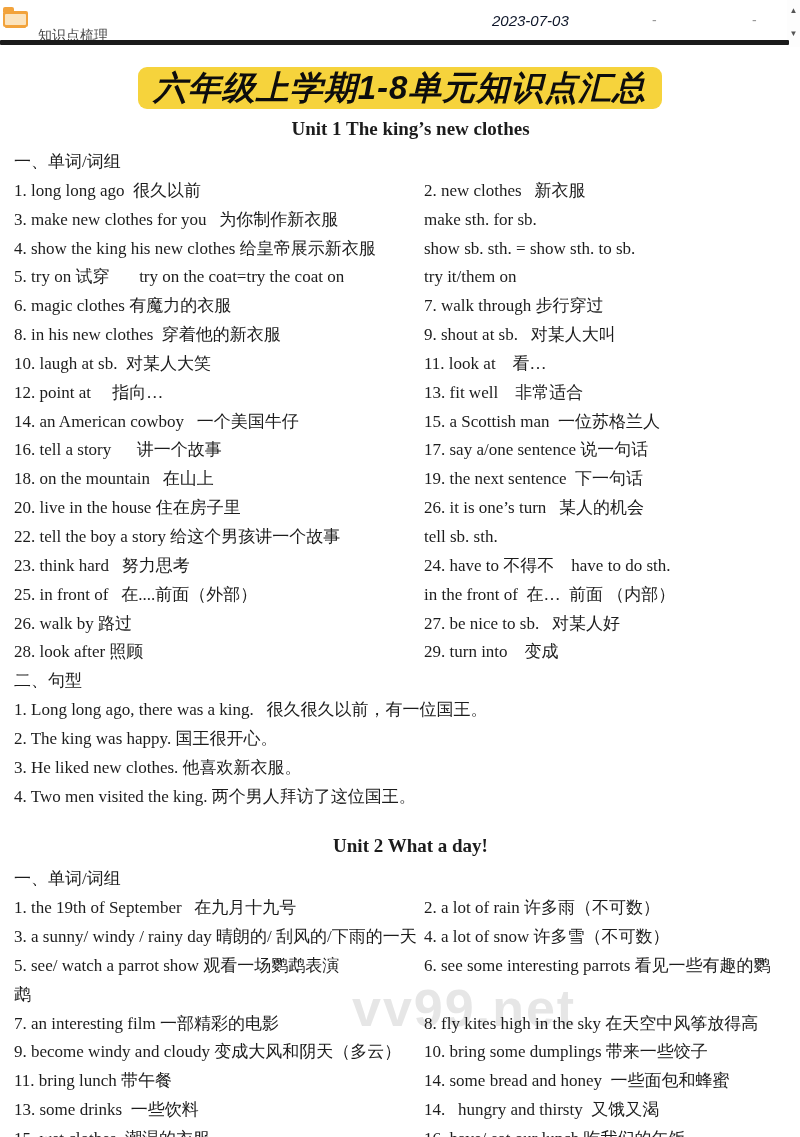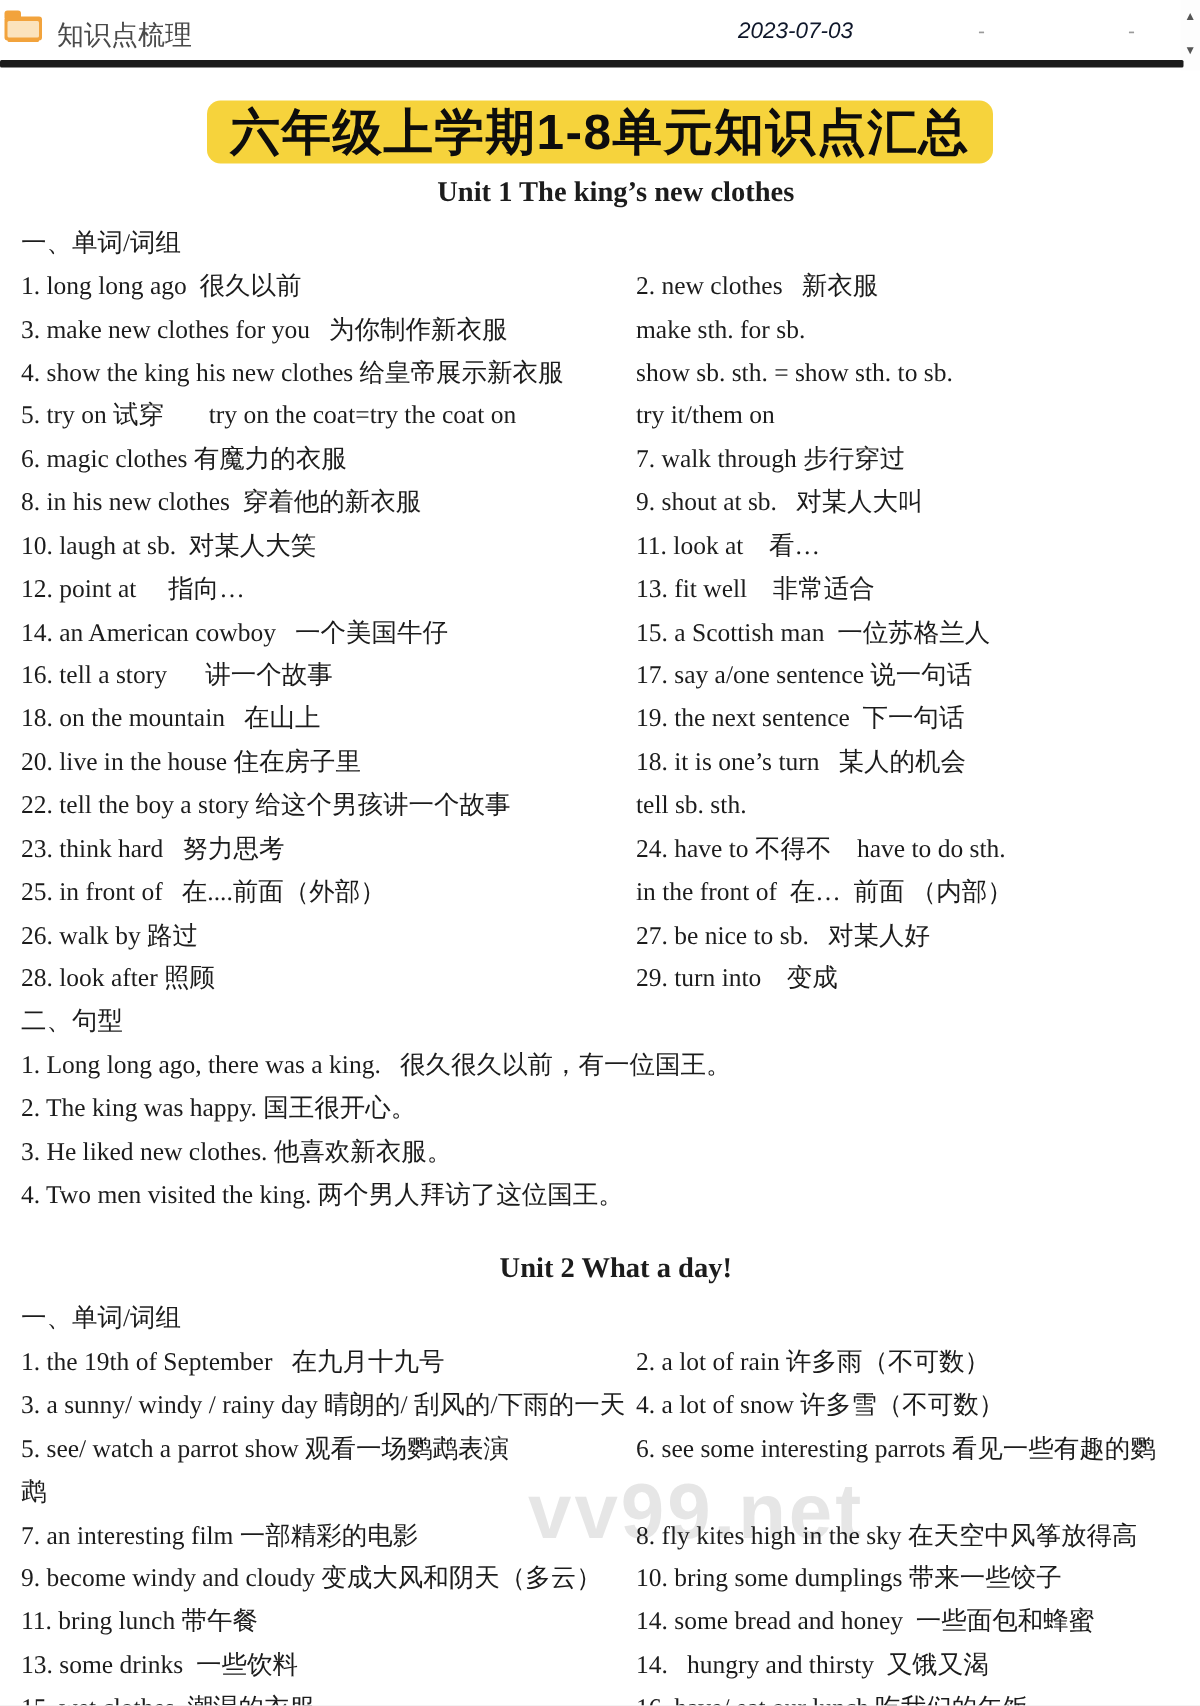--- a/index.html
+++ b/index.html
@@ -21,21 +21,21 @@
   .folder-icon::before {
     content:""; position:absolute; top:-4px; left:0; width:11px; height:5px;
     background:#f2a33c; border-radius:2px 2px 0 0;
   }
   .folder-icon::after {
     content:""; position:absolute; top:3px; left:2px; width:21px; height:11px;
     background:#fbe3bd; border-radius:1px;
     box-shadow:0 3px 0 0 #f2a33c;
   }
   .header-title {
-    position:absolute; left:38px; top:11px; font-size:18px; color:#4a4a4a;
+    position:absolute; left:38px; top:27px; font-size:14px; color:#4a4a4a;
   }
   .header-date {
     position:absolute; left:492px; top:12px; font-size:15px; color:#0f172a;font-style:italic;
   }
   .header-dash1 { position:absolute; left:652px; top:12px; font-size:14px; color:#9a9a9a; }
   .header-dash2 { position:absolute; left:752px; top:12px; font-size:14px; color:#9a9a9a; }
   .scrollbar {
     position:absolute; right:0; top:0; width:13px; height:47px; background:#fdfdfd;
   }
   .scroll-arrow {
@@ -57,20 +57,21 @@
     text-align:center;
   }
   
   .content { position:absolute; top:46px; left:0; width:800px; z-index:2; }
   .main-title-wrap { text-align:center; margin-top:21px; height:42px; }
   .main-title {
     display:inline-block; background:#f6d33c; color:#0d0d0d;
     font-family:"Liberation Sans", sans-serif; font-weight:bold;
     font-size:33px; line-height:42px; padding:0 16px; border-radius:9px;
     letter-spacing:1px;
+    font-style:italic;
   }
   .unit-heading {
     text-align:center; font-weight:bold; font-size:19px;
     margin-top:9px; height:22px; line-height:22px; white-space:pre;margin-left:21px;
   }
   .unit2-heading { margin-top:24px; }
   .words { margin-top:8px; padding-left:14px; font-size:17px; }
   .sec-heading { height:28.85px; line-height:28.85px; white-space:pre; }
   .row { display:flex; height:28.85px; line-height:28.85px; }
   .cell-l { flex:0 0 410px; white-space:pre; }
@@ -147,21 +148,21 @@
       <div class="row">
           <span class="cell-l">16. tell a story      讲一个故事</span>
           <span class="cell-r">17. say a/one sentence 说一句话</span>
         </div>
       <div class="row">
           <span class="cell-l">18. on the mountain   在山上</span>
           <span class="cell-r">19. the next sentence  下一句话</span>
         </div>
       <div class="row">
           <span class="cell-l">20. live in the house 住在房子里</span>
-          <span class="cell-r">18. it is one’s turn   某人的机会</span>
+          <span class="cell-r">26. it is one’s turn   某人的机会</span>
         </div>
       <div class="row">
           <span class="cell-l">22. tell the boy a story 给这个男孩讲一个故事</span>
           <span class="cell-r">tell sb. sth.</span>
         </div>
       <div class="row">
           <span class="cell-l">23. think hard   努力思考</span>
           <span class="cell-r">24. have to 不得不    have to do sth.</span>
         </div>
       <div class="row">

